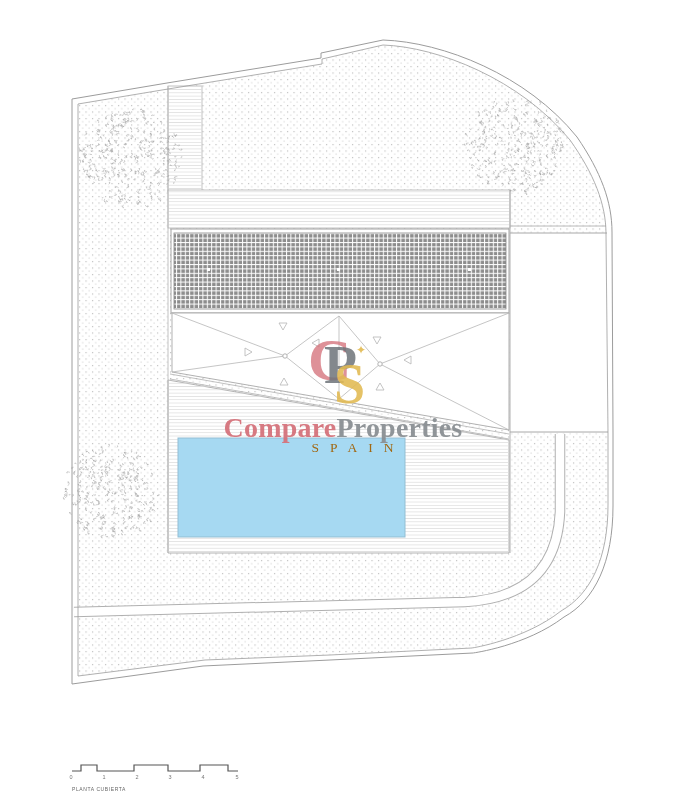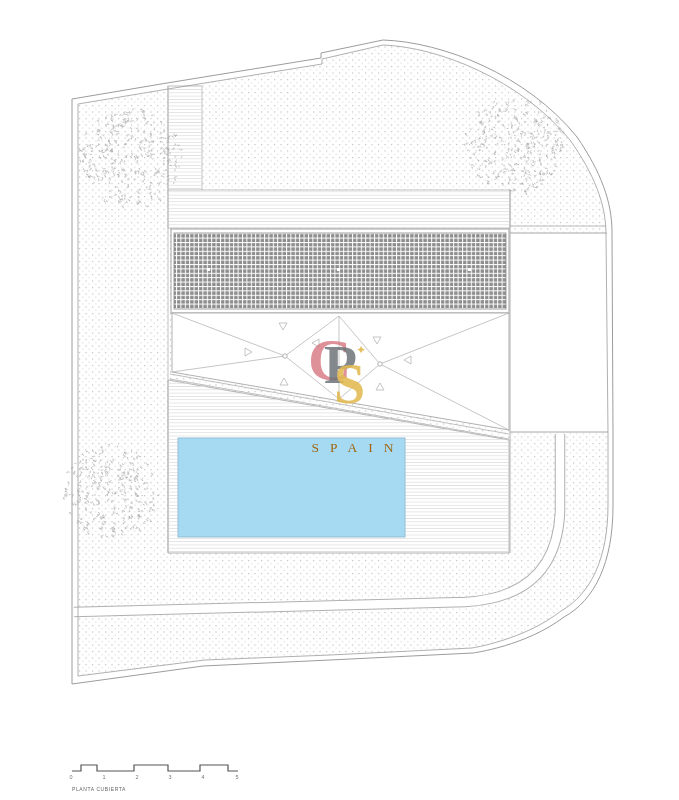--- a/index.html
+++ b/index.html
@@ -132,20 +132,23 @@
   </g>
 
   <polyline points="72,771 81,771 81,765 97,765 97,771 134,771 134,765 168,765 168,771 200,771 200,765 228,765 228,771 238,771" fill="none" stroke="#555" stroke-width="1.2"></polyline>
 </svg>
 
 <div class="wm mono-c">C</div>
 <div class="wm mono-p">P</div>
 <div class="wm mono-s">S</div>
 <div class="wm mono-star">✦</div>
 
+<div class="wm brand">
+  <span class="p1">Compare</span><span class="p2">Properties</span>
+</div>
 <div class="wm spain">SPAIN</div>
 
 <span class="tick" style="left:71px">0</span>
 <span class="tick" style="left:104px">1</span>
 <span class="tick" style="left:137px">2</span>
 <span class="tick" style="left:170px">3</span>
 <span class="tick" style="left:203px">4</span>
 <span class="tick" style="left:237px">5</span>
 
 <div class="plan-title">PLANTA CUBIERTA</div>

